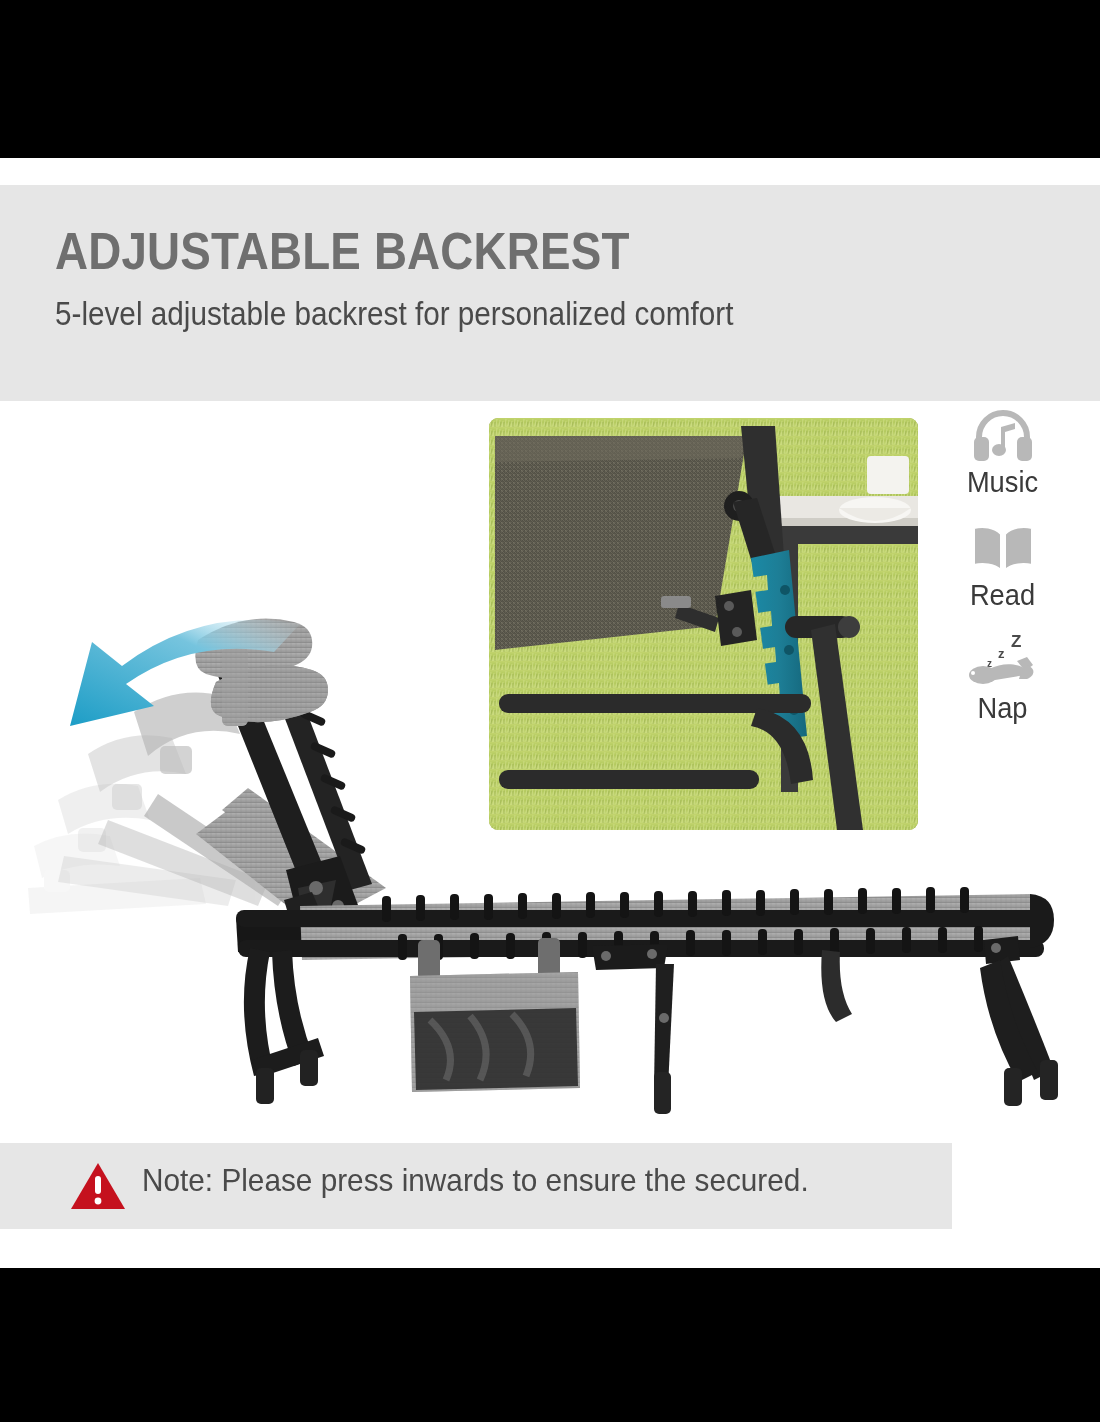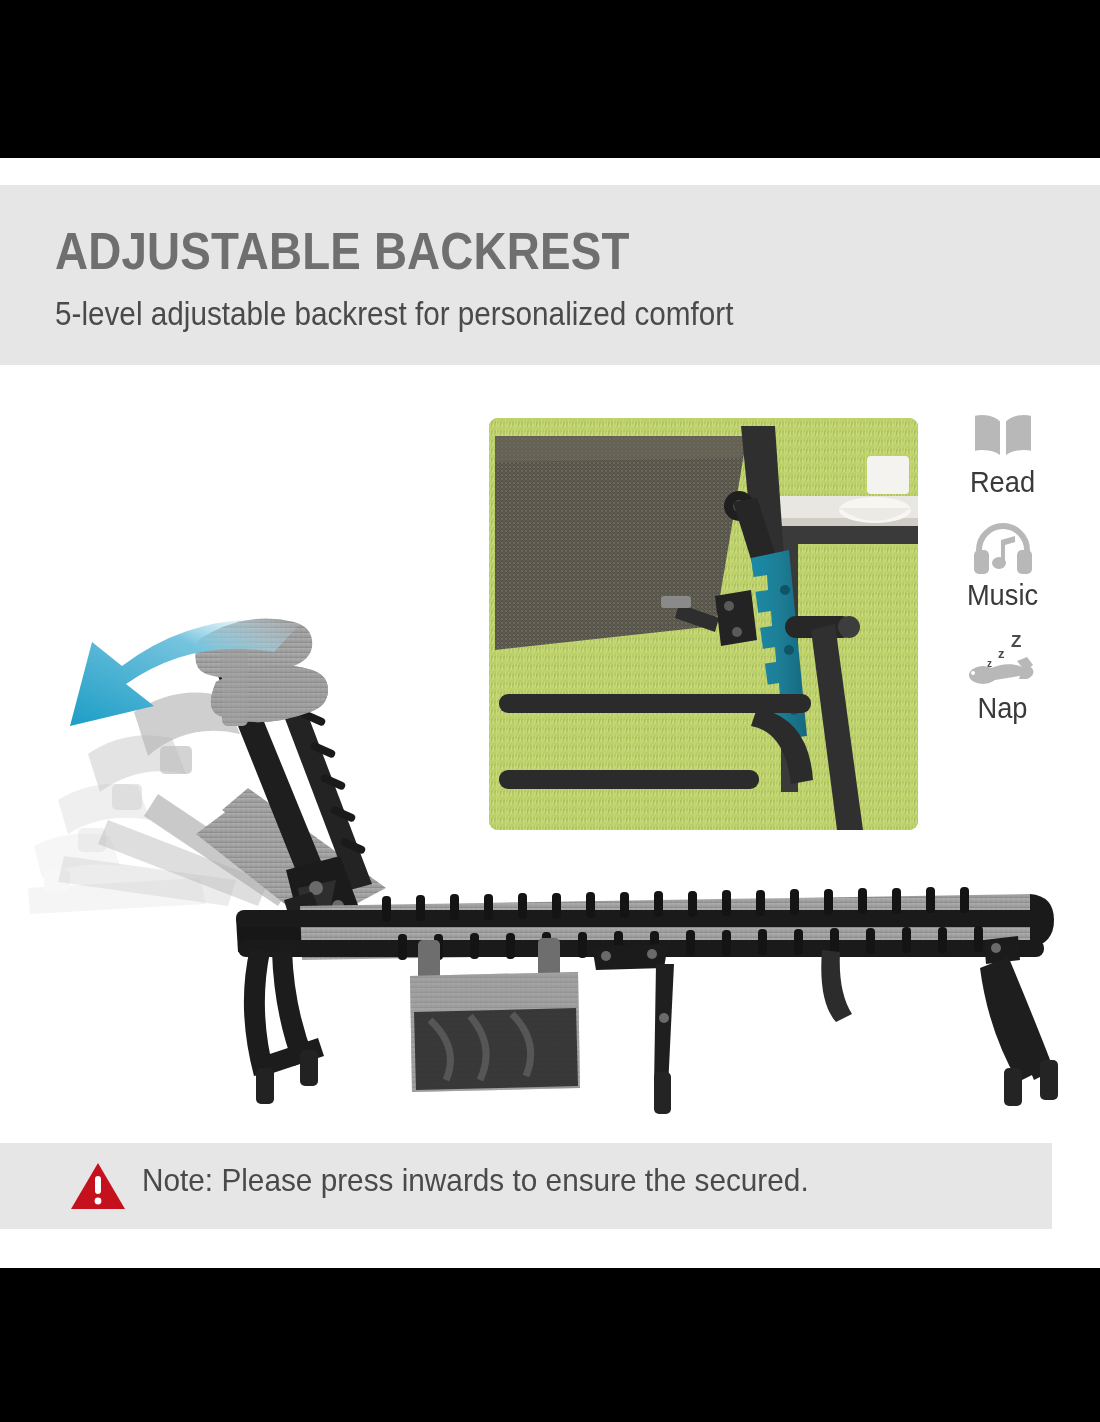--- a/index.html
+++ b/index.html
@@ -4,21 +4,21 @@
 <style>
   html,body{margin:0;padding:0;background:#000;}
   body{width:1100px;height:1422px;position:relative;overflow:hidden;
        font-family:"Liberation Sans","DejaVu Sans",sans-serif;}
 
   .page{position:absolute;left:0;top:158px;width:1100px;height:1110px;background:#ffffff;overflow:hidden;}
   .bar-top{position:absolute;left:0;top:0;width:1100px;height:158px;background:#000;}
   .bar-bottom{position:absolute;left:0;top:1268px;width:1100px;height:154px;background:#000;}
 
   
-  .header-band{position:absolute;left:0;top:27px;width:1100px;height:180px;background:#e6e6e6;}
+  .header-band{position:absolute;left:0;top:27px;width:1100px;height:216px;background:#e6e6e6;}
   .title{position:absolute;left:55px;top:36px;font-size:52px;font-weight:700;color:#6f6f6f;
          letter-spacing:.2px;transform:scaleX(.88);transform-origin:left center;white-space:nowrap;}
   .subtitle{position:absolute;left:55px;top:110px;font-size:33px;font-weight:400;color:#4a4a4a;
             transform:scaleX(.9);transform-origin:left center;white-space:nowrap;}
 
   
   .dash{position:absolute;left:531px;top:392px;width:62px;height:5px;background:#7d7d7d;border-radius:1px;}
 
   
   .inset{position:absolute;left:489px;top:260px;width:429px;height:412px;border-radius:9px;overflow:hidden;
@@ -31,21 +31,21 @@
   .act .glyph{height:62px;display:flex;align-items:flex-end;justify-content:center;}
   .act .glyph svg{display:block;}
   .act .lbl{font-size:29px;color:#3a3a3a;line-height:1;margin-top:5px;
             transform:scaleX(.94);transform-origin:center;}
 
   
   .stage{position:absolute;left:0;top:430px;width:1100px;height:560px;}
   .stage svg{display:block;width:100%;height:100%;}
 
   
-  .note-band{position:absolute;left:0;top:985px;width:1052px;height:86px;background:#e6e6e6;}
+  .note-band{position:absolute;left:0;top:985px;width:952px;height:86px;background:#e6e6e6;}
   .note-tri{position:absolute;left:70px;top:18px;width:56px;height:50px;}
   .note-txt{position:absolute;left:142px;top:19px;font-size:32px;color:#4a4a4a;
             transform:scaleX(.93);transform-origin:left center;white-space:nowrap;}
 </style>
 </head>
 <body>
 
 <div class="bar-top"></div>
 <div class="bar-bottom"></div>
 
@@ -139,42 +139,42 @@
       <path d="M322 212 L346 206 L374 412 L348 412 Z" fill="#303030"></path>
 
       <rect x="172" y="178" width="30" height="12" rx="3" fill="#8a8a8a"></rect>
     </svg>
   </div>
 
   <div class="icon-col">
 
     <div class="act">
       <div class="glyph">
+        <svg width="64" height="54" viewBox="0 0 64 54" aria-hidden="true">
+          <path d="M8 38 L8 28 A24 24 0 0 1 56 28 L56 38" fill="none" stroke="#b8b8b8" stroke-width="6"></path>
+          <rect x="3" y="28" width="15" height="24" rx="5" fill="#b8b8b8"></rect>
+          <rect x="46" y="28" width="15" height="24" rx="5" fill="#b8b8b8"></rect>
+          <path d="M30 18 L44 14 L44 20 L34 23 L34 40 L30 40 Z" fill="#b8b8b8"></path>
+          <ellipse cx="28" cy="41" rx="7" ry="6" fill="#b8b8b8"></ellipse>
+        </svg>
+      </div>
+      <div class="lbl">Music</div>
+    </div>
+
+    <div class="act">
+      <div class="glyph">
         <svg width="66" height="52" viewBox="0 0 66 52" aria-hidden="true">
           <path d="M31 10 C24 3 13 2 4 4 L4 41 C13 39 24 40 31 46 Z" fill="#b8b8b8"></path>
           <path d="M35 10 C42 3 53 2 62 4 L62 41 C53 39 42 40 35 46 Z" fill="#b8b8b8"></path>
           <path d="M31 10 C24 3 13 2 4 4 L4 41 C13 39 24 40 31 46 Z" fill="none" stroke="#fff" stroke-width="2"></path>
           <path d="M35 10 C42 3 53 2 62 4 L62 41 C53 39 42 40 35 46 Z" fill="none" stroke="#fff" stroke-width="2"></path>
           <rect x="31" y="9" width="4" height="38" fill="#fff"></rect>
         </svg>
       </div>
       <div class="lbl">Read</div>
-    </div>
-
-    <div class="act">
-      <div class="glyph">
-        <svg width="64" height="54" viewBox="0 0 64 54" aria-hidden="true">
-          <path d="M8 38 L8 28 A24 24 0 0 1 56 28 L56 38" fill="none" stroke="#b8b8b8" stroke-width="6"></path>
-          <rect x="3" y="28" width="15" height="24" rx="5" fill="#b8b8b8"></rect>
-          <rect x="46" y="28" width="15" height="24" rx="5" fill="#b8b8b8"></rect>
-          <path d="M30 18 L44 14 L44 20 L34 23 L34 40 L30 40 Z" fill="#b8b8b8"></path>
-          <ellipse cx="28" cy="41" rx="7" ry="6" fill="#b8b8b8"></ellipse>
-        </svg>
-      </div>
-      <div class="lbl">Music</div>
     </div>
 
 
     <div class="act">
       <div class="glyph">
         <svg width="76" height="58" viewBox="0 0 76 58" aria-hidden="true">
           <text x="46" y="16" font-family="Liberation Sans, sans-serif" font-size="17" font-weight="700" fill="#4a4a4a">Z</text>
           <text x="33" y="27" font-family="Liberation Sans, sans-serif" font-size="13" font-weight="700" fill="#4a4a4a">z</text>
           <text x="22" y="36" font-family="Liberation Sans, sans-serif" font-size="10" font-weight="700" fill="#4a4a4a">z</text>
           <ellipse cx="18" cy="44" rx="14" ry="9" fill="#b8b8b8"></ellipse>

